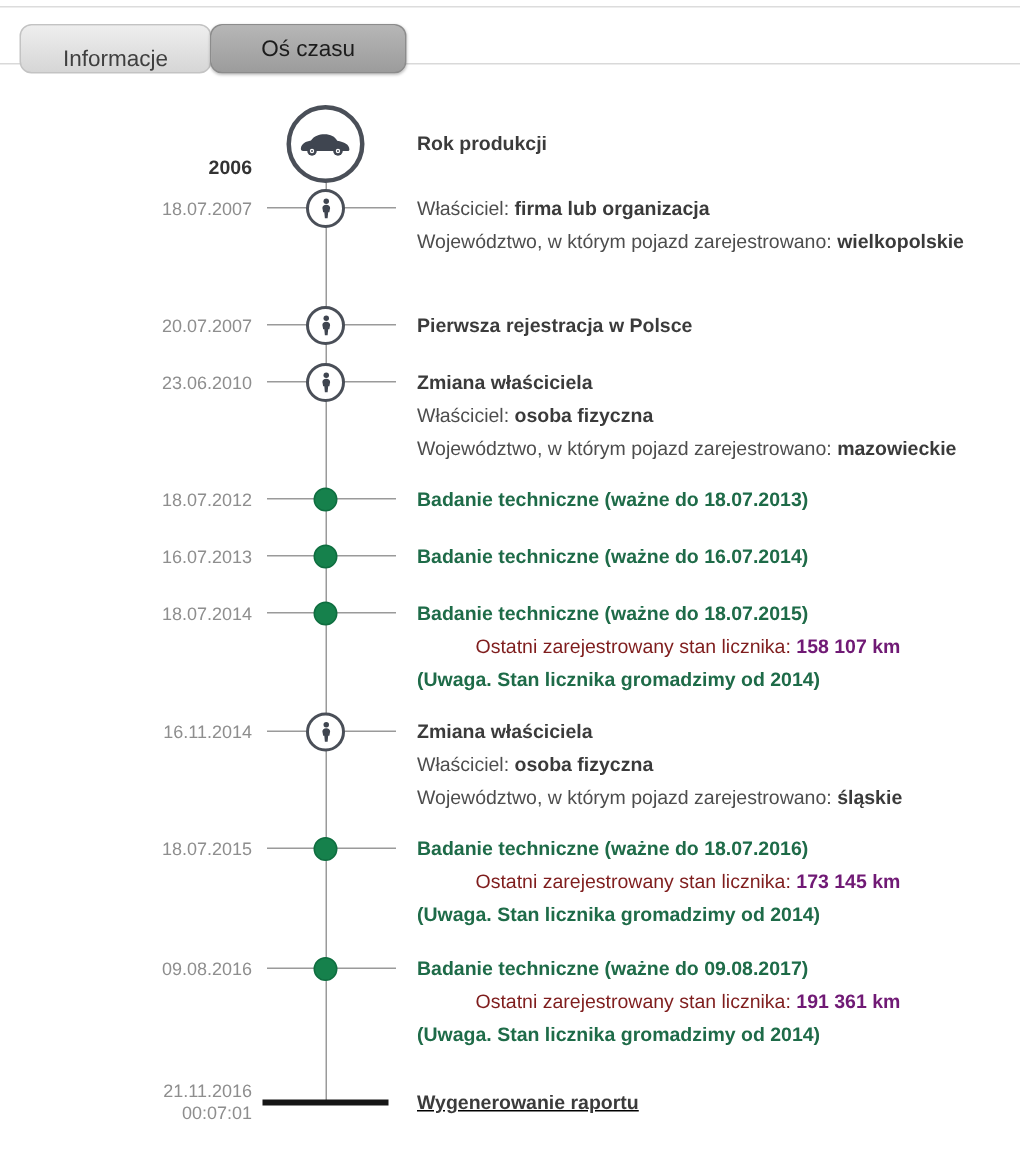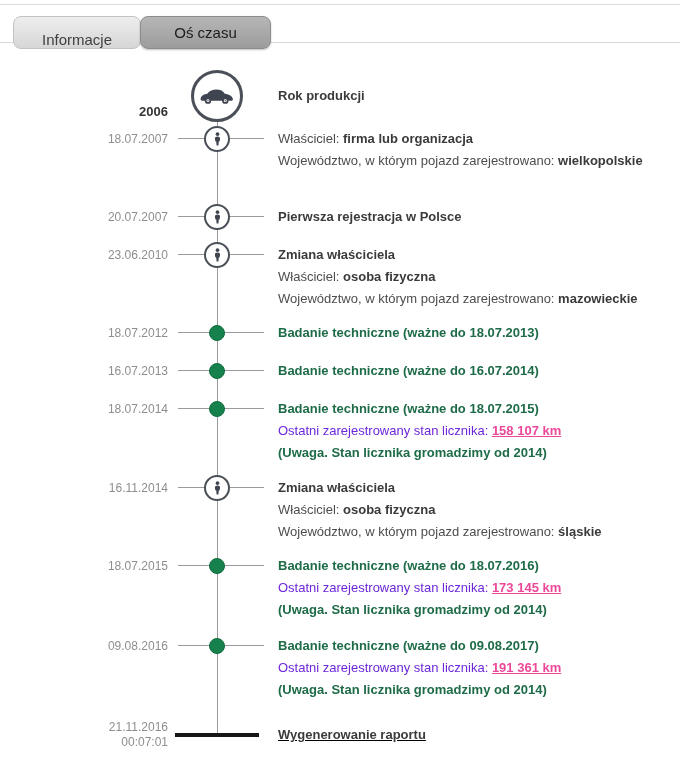--- a/index.html
+++ b/index.html
@@ -45,22 +45,22 @@
   }
   .tdot{position:absolute;left:39px;top:3px;width:16px;height:16px;border-radius:50%;
     background:#16814c;border:1px solid #0f6e40;box-sizing:border-box;}
   .tbar{position:absolute;left:5px;top:16px;width:84px;height:4px;background:#161616;}
   .content{position:absolute;left:278px;top:0;width:402px;}
   .content div{white-space:nowrap;}
   .title{font-weight:bold;color:#3b3b3b;}
   .row-green .title{color:#1e6b48;}
   .lbl{color:#4d4d4d;}
   .content b{color:#3a3a3a;}
-  .d-green .lbl{color:#6d28d9;}
-  .d-green b{color:#ec4899;text-decoration:underline;}
+  .d-green .lbl{color:#7f1d1d;margin-left:39px;}
+  .d-green b{color:#701a75;}
   .note{font-weight:bold;color:#1e6b48;}
   .shift7{top:7px;text-decoration:underline;}
   .icon-car svg,.icon-person svg{display:block;}
 </style>
 </head>
 <body>
 
 <div class="topline"></div>
 <div class="tabline"></div>
 

